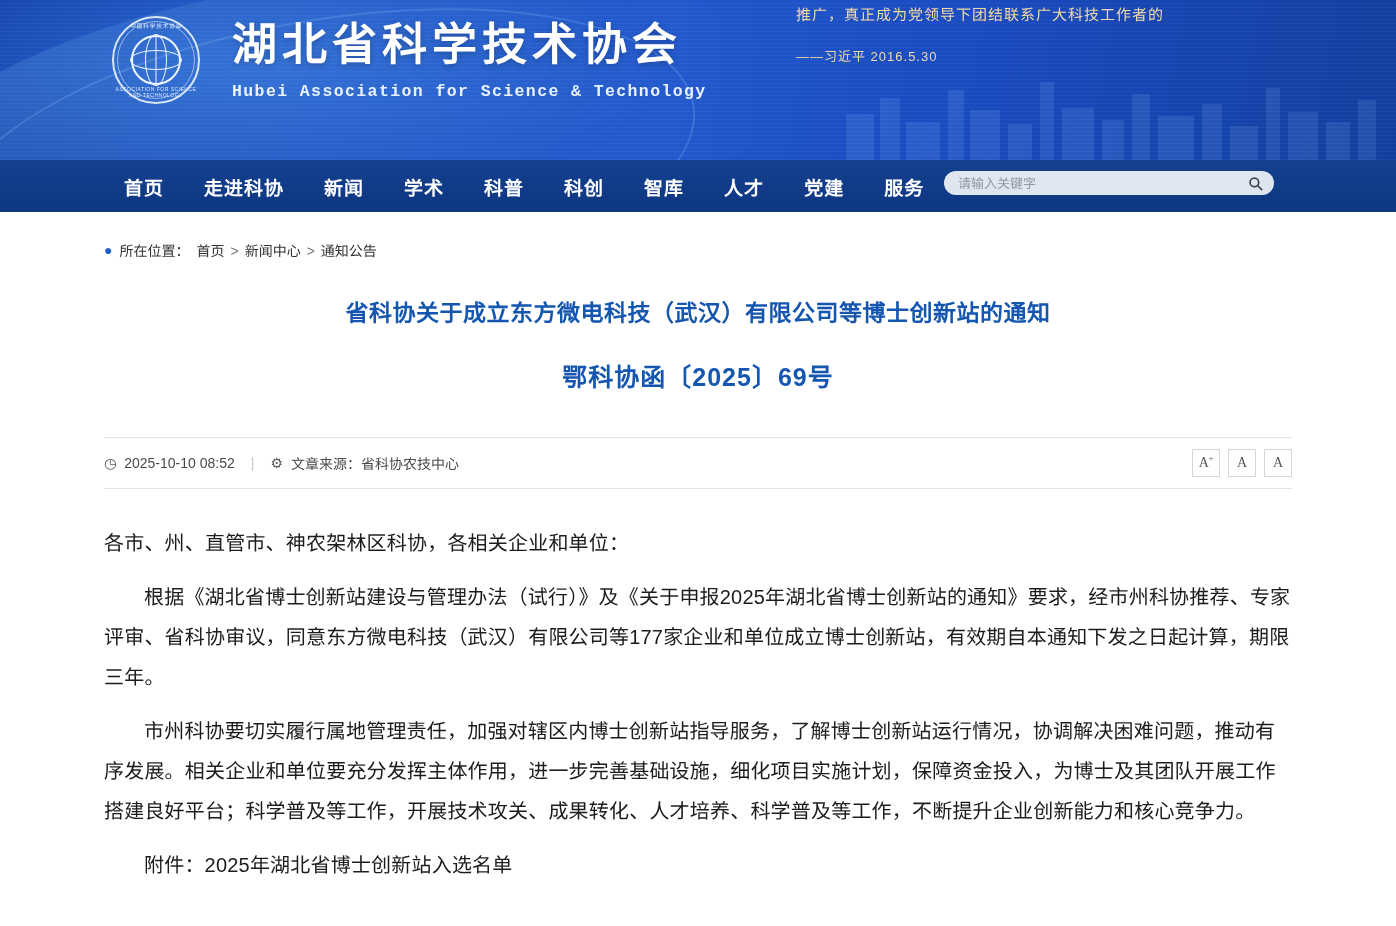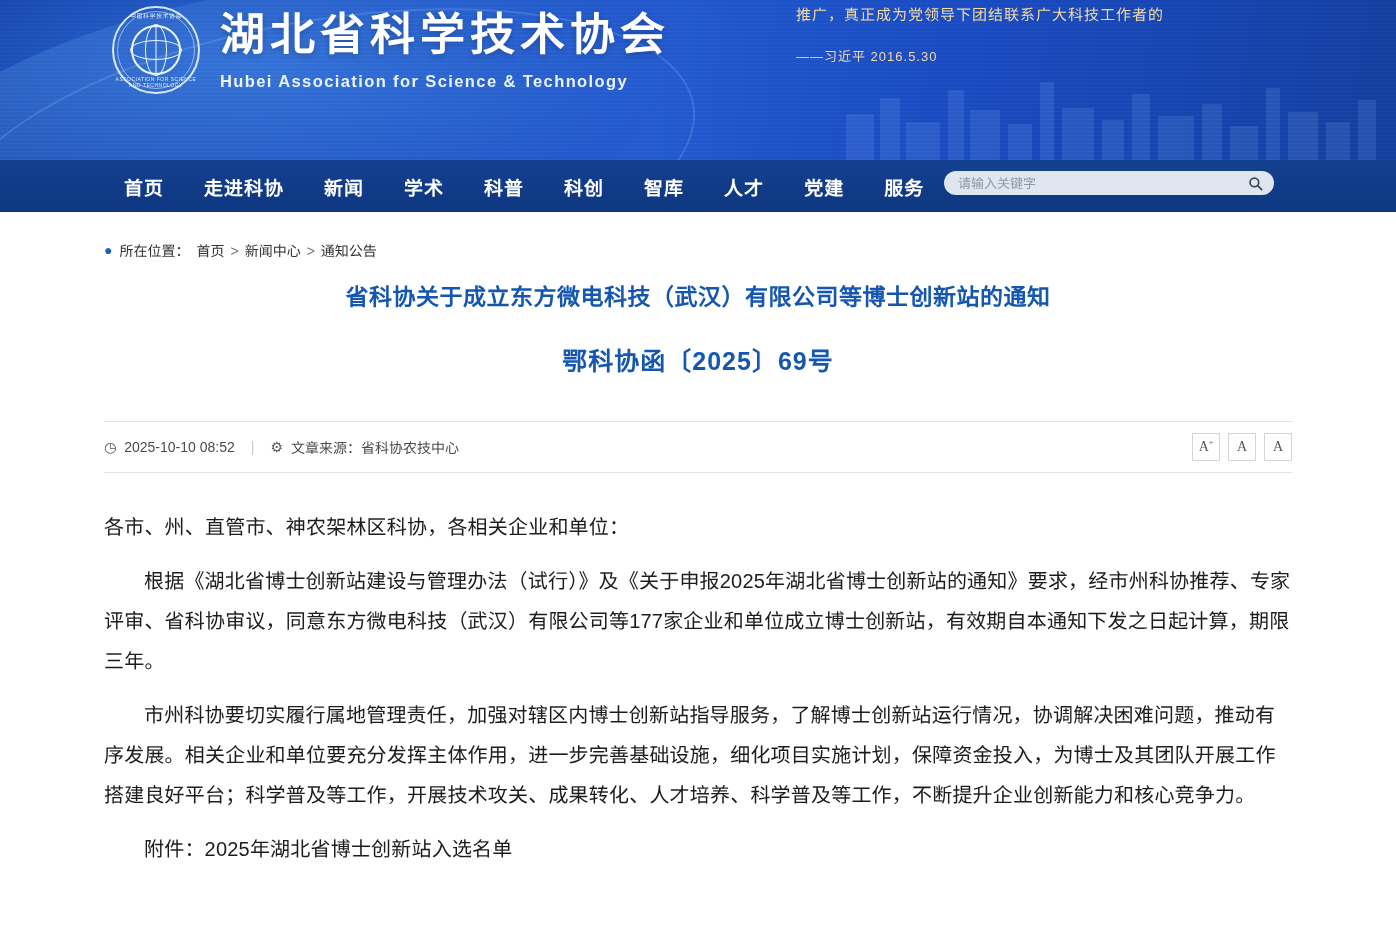--- a/index.html
+++ b/index.html
@@ -46,24 +46,24 @@
     pointer-events: none;
   }
   .skyline {
     position: absolute; right: 0; bottom: 0;
     width: 560px; height: 96px;
     pointer-events: none;
     opacity: .55;
   }
   .logo-wrap {
     position: absolute;
-    left: 112px; top: 6px;
-    display: flex;
-    align-items: center;
-    gap: 20px;
+    left: 112px; top: 16px;
+    display: flex;
+    align-items: center;
+    gap: 32px;
   }
   .logo-emblem {
     width: 88px; height: 88px;
     border-radius: 50%;
     border: 2px solid rgba(235,245,255,0.9);
     position: relative;
     display: flex; align-items: center; justify-content: center;
   }
   .logo-emblem::before {
     content: "";
@@ -115,20 +115,21 @@
     letter-spacing: 5px;
     line-height: 1.15;
     text-shadow: 0 2px 6px rgba(0,0,0,0.22);
   }
   .site-subtitle {
     color: #e9f2ff;
     font-size: 16.5px;
     letter-spacing: 1.4px;
     font-weight: 600;
     margin-top: 12px;
+    font-family: Liberation Mono, monospace;
   }
   .quote-block {
     position: absolute;
     right: 180px; top: 0;
     width: 420px;
     text-align: left;
     color: #f2d9a8;
     font-family: Liberation Sans, sans-serif;
     font-size: 15px;
     line-height: 30px;
@@ -208,21 +209,21 @@
   .pin-icon { color: #1b5fc4; font-size: 14px; line-height: 1; }
   .breadcrumb .sep { color: #777; margin: 0 6px; }
   .breadcrumb a { color: #333; text-decoration: none; cursor: pointer; }
 
   .article-title {
     text-align: center;
     color: #1557b0;
     font-size: 23px;
     font-weight: 700;
     letter-spacing: .5px;
-    margin-top: 20px;
+    margin-top: 36px;
     line-height: 1.5;
   }
   .article-subtitle {
     text-align: center;
     color: #1557b0;
     font-size: 25px;
     font-weight: 700;
     letter-spacing: 1px;
     margin-top: 26px;
   }

